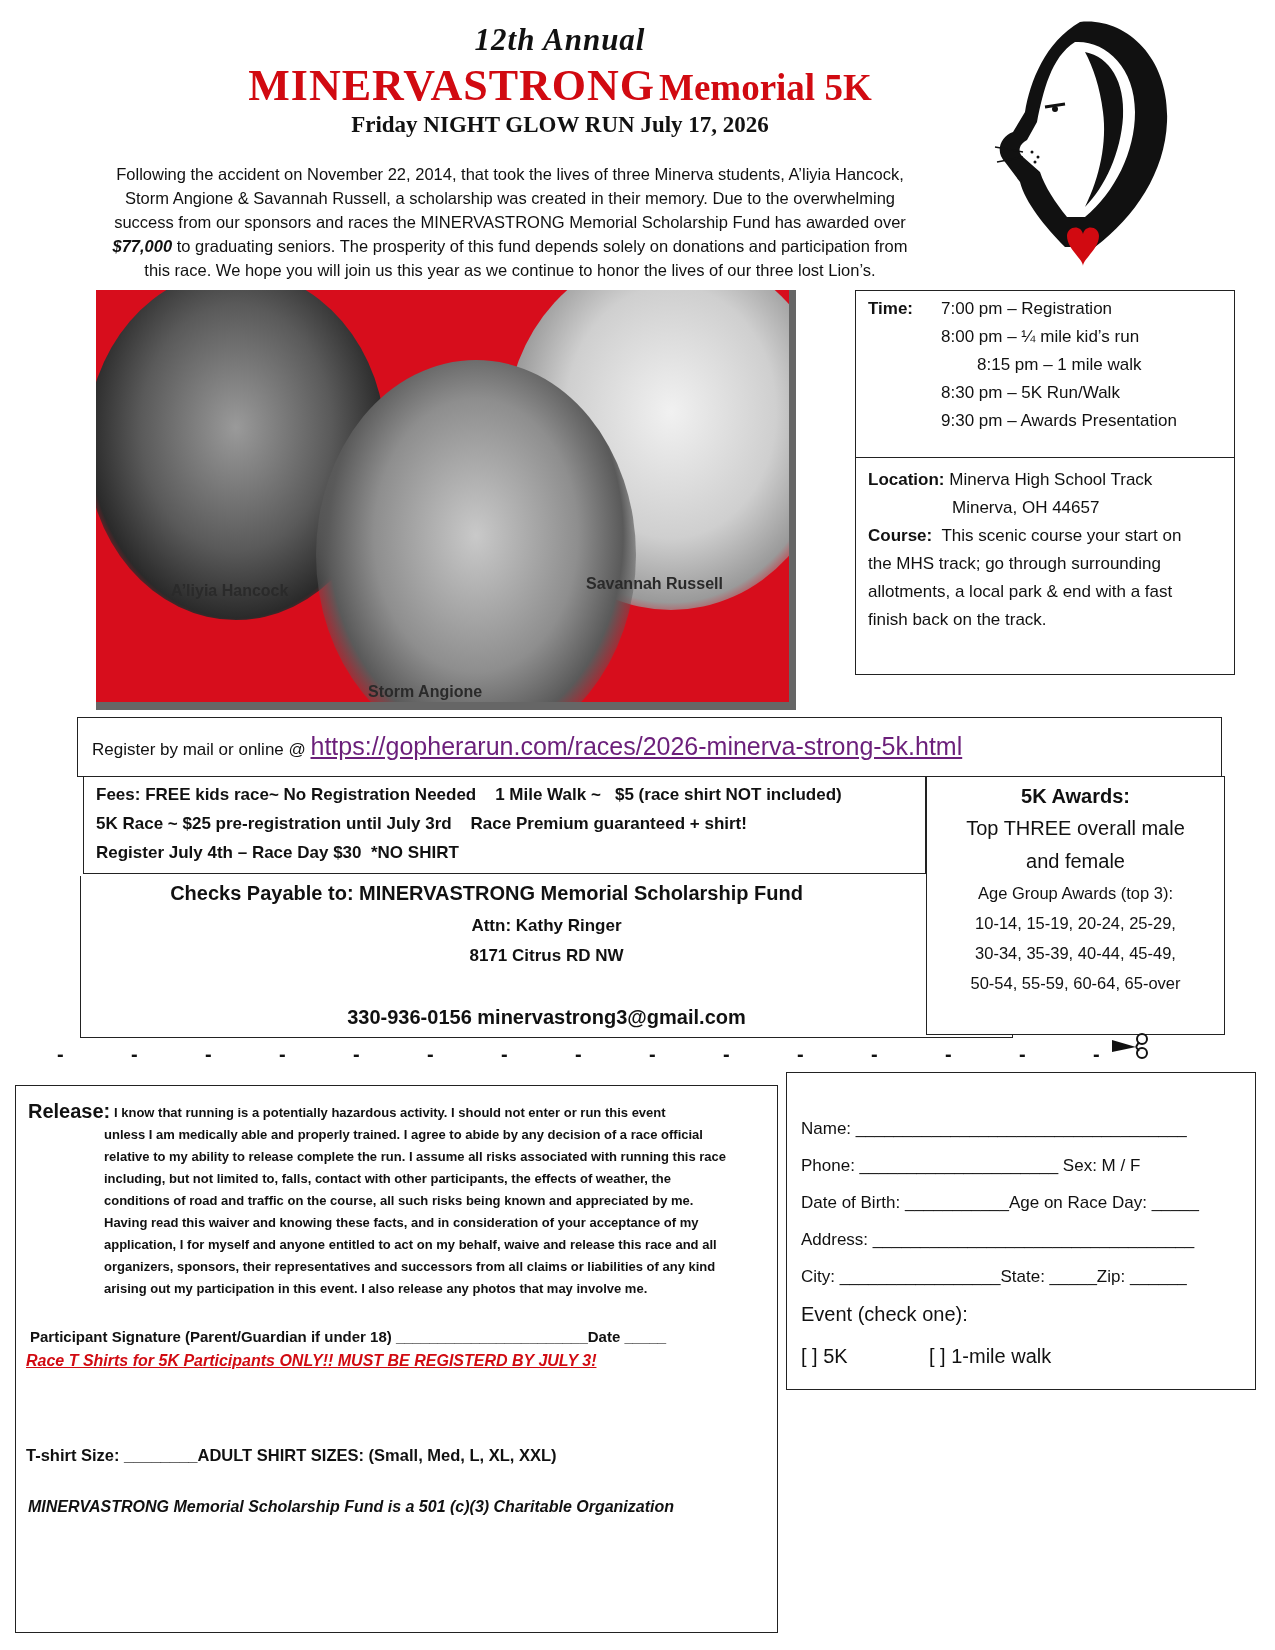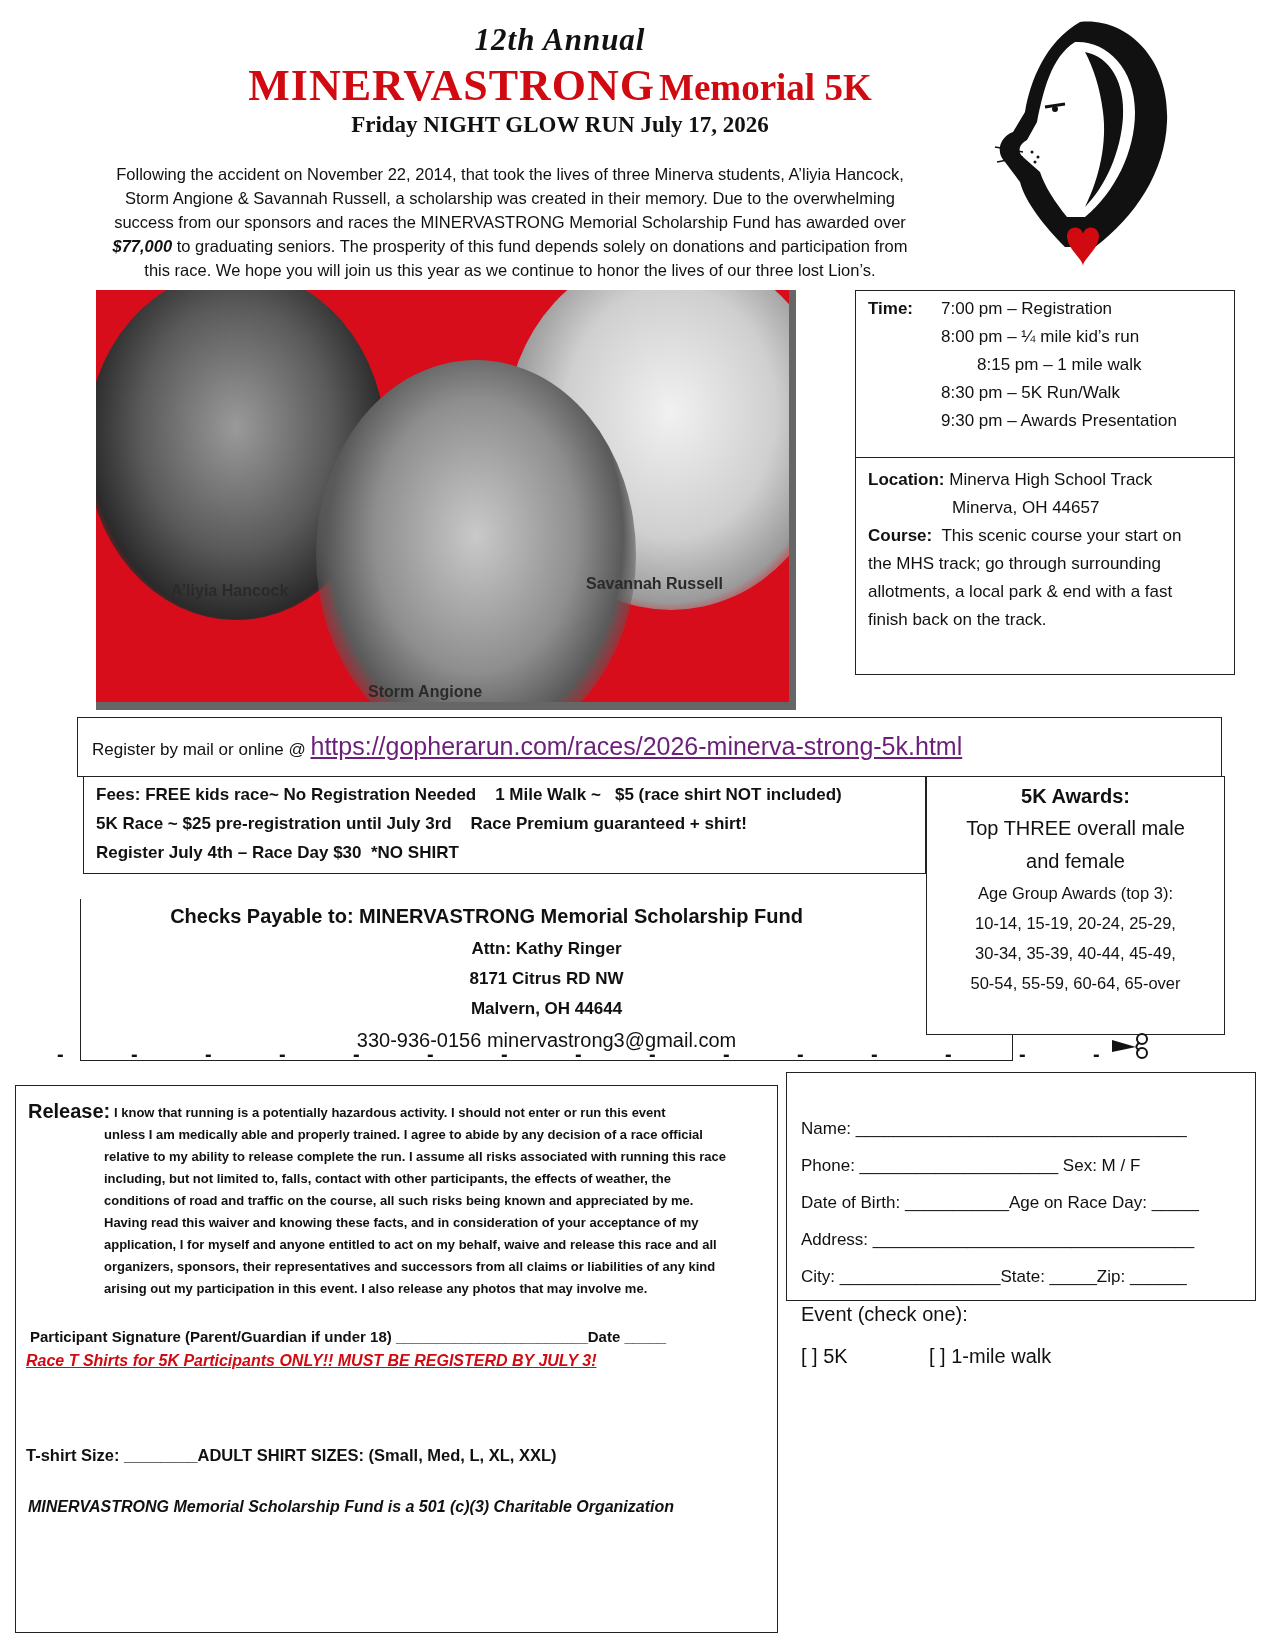--- a/index.html
+++ b/index.html
@@ -42,38 +42,38 @@
   
   #reg-box { left:77px; top:717px; width:1145px; height:60px; }
   #reg-text { position:absolute; left:14px; top:14px; font-size:17px; white-space:nowrap; }
   #reg-link { font-size:25px; color:#6b1f7a; text-decoration:underline; }
 
   
   #fees-box { left:83px; top:776px; width:843px; height:98px; }
   .fee-line { position:absolute; left:12px; font-size:17px; font-weight:bold; white-space:nowrap; }
 
   
-  #checks-box { left:80px; top:899px; width:933px; height:162px; border-top:none; }
+  #checks-box { left:80px; top:876px; width:933px; height:162px; border-top:none; }
   .chk { position:absolute; left:0; width:100%; text-align:center; font-weight:bold; }
 
   
   #awards-box { left:926px; top:776px; width:299px; height:259px; }
   .aw { position:absolute; left:0; width:100%; text-align:center; }
 
   
   .dash { position:absolute; top:1043px; font-size:20px; font-weight:bold; }
   #scissors { left:1110px; top:1032px; width:44px; height:28px; }
 
   
   #release-box { left:15px; top:1085px; width:763px; height:548px; border-width:1px; }
   #release-head { position:absolute; left:12px; top:14px; font-size:20px; font-weight:bold; }
   .rel-line { position:absolute; font-size:13px; font-weight:bold; line-height:22px; white-space:nowrap; }
 
   
-  #form-box { left:786px; top:1072px; width:470px; height:229px; border-width:1px; }
+  #form-box { left:786px; top:1072px; width:470px; height:318px; border-width:1px; }
   .form-line { position:absolute; left:14px; font-size:17px; white-space:nowrap; }
 </style>
 </head>
 <body>
 
 <div id="h-annual" class="abs serif center">12th Annual</div>
 <div id="h-title" class="abs serif center">
   <span class="big">MINERVASTRONG</span>
   <span class="small">Memorial 5K</span>
 </div>
@@ -138,22 +138,21 @@
 <div id="fees-box" class="box sans">
   <div class="fee-line" style="top:8px; white-space:pre;">Fees: FREE kids race~ No Registration Needed    1 Mile Walk ~   $5 (race shirt NOT included)</div>
   <div class="fee-line" style="top:37px; white-space:pre;">5K Race ~ $25 pre-registration until July 3rd    Race Premium guaranteed + shirt!</div>
   <div class="fee-line" style="top:66px; white-space:pre;">Register July 4th – Race Day $30  *NO SHIRT</div>
 </div>
 
 <div id="checks-box" class="box sans">
   <div class="chk" style="top:6px; font-size:20px; left:-60px;">Checks Payable to: MINERVASTRONG Memorial Scholarship Fund</div>
   <div class="chk" style="top:40px; font-size:17px;">Attn: Kathy Ringer</div>
   <div class="chk" style="top:70px; font-size:17px;">8171 Citrus RD NW</div>
-  <div class="chk" style="top:100px; font-size:17px;">Malvern, OH 44644</div>
-  <div class="chk" style="top:130px; font-size:20px; font-weight:normal;">330-936-0156   minervastrong3@gmail.com</div>
+  <div class="chk" style="top:130px; font-size:20px; font-weight:bold;">330-936-0156   minervastrong3@gmail.com</div>
 </div>
 
 <div id="awards-box" class="box sans">
   <div class="aw" style="top:8px; font-size:20px; font-weight:bold;">5K Awards:</div>
   <div class="aw" style="top:40px; font-size:20px;">Top THREE overall male</div>
   <div class="aw" style="top:73px; font-size:20px;">and female</div>
   <div class="aw" style="top:107px; font-size:16.5px;">Age Group Awards (top 3):</div>
   <div class="aw" style="top:137px; font-size:16.5px;">10-14, 15-19, 20-24, 25-29,</div>
   <div class="aw" style="top:167px; font-size:16.5px;">30-34, 35-39, 40-44, 45-49,</div>
   <div class="aw" style="top:197px; font-size:16.5px;">50-54, 55-59, 60-64, 65-over</div>

